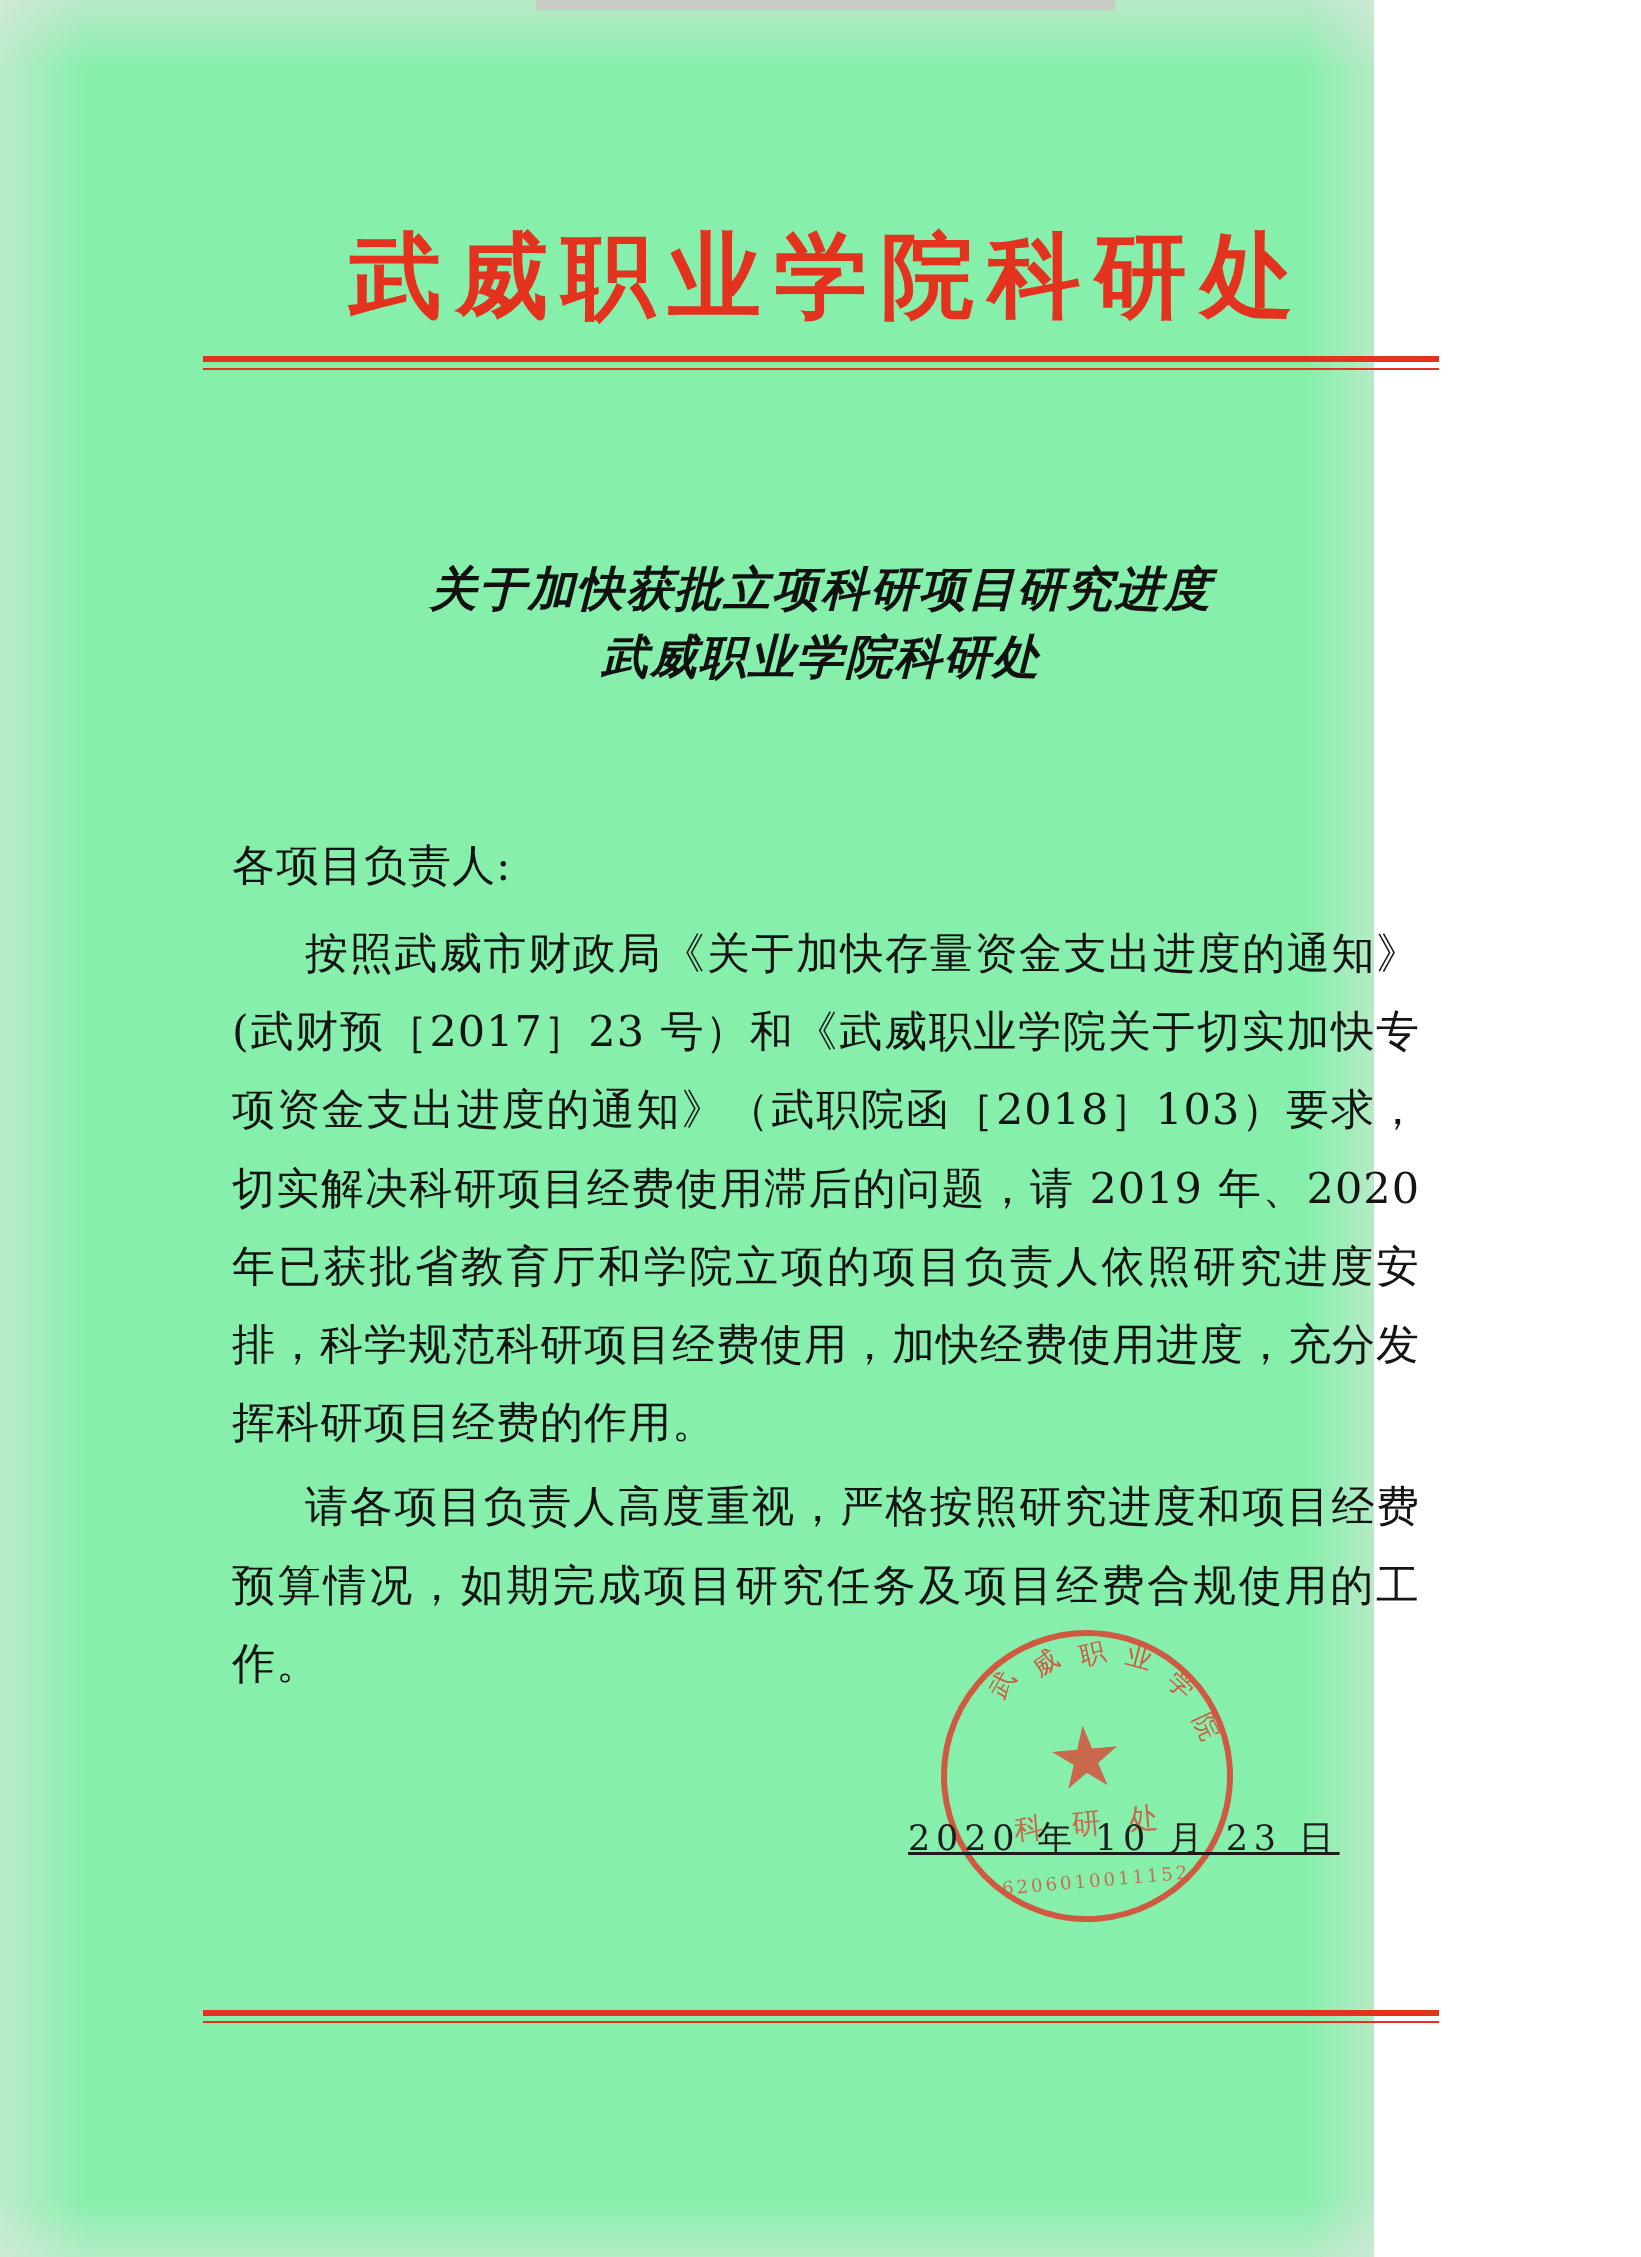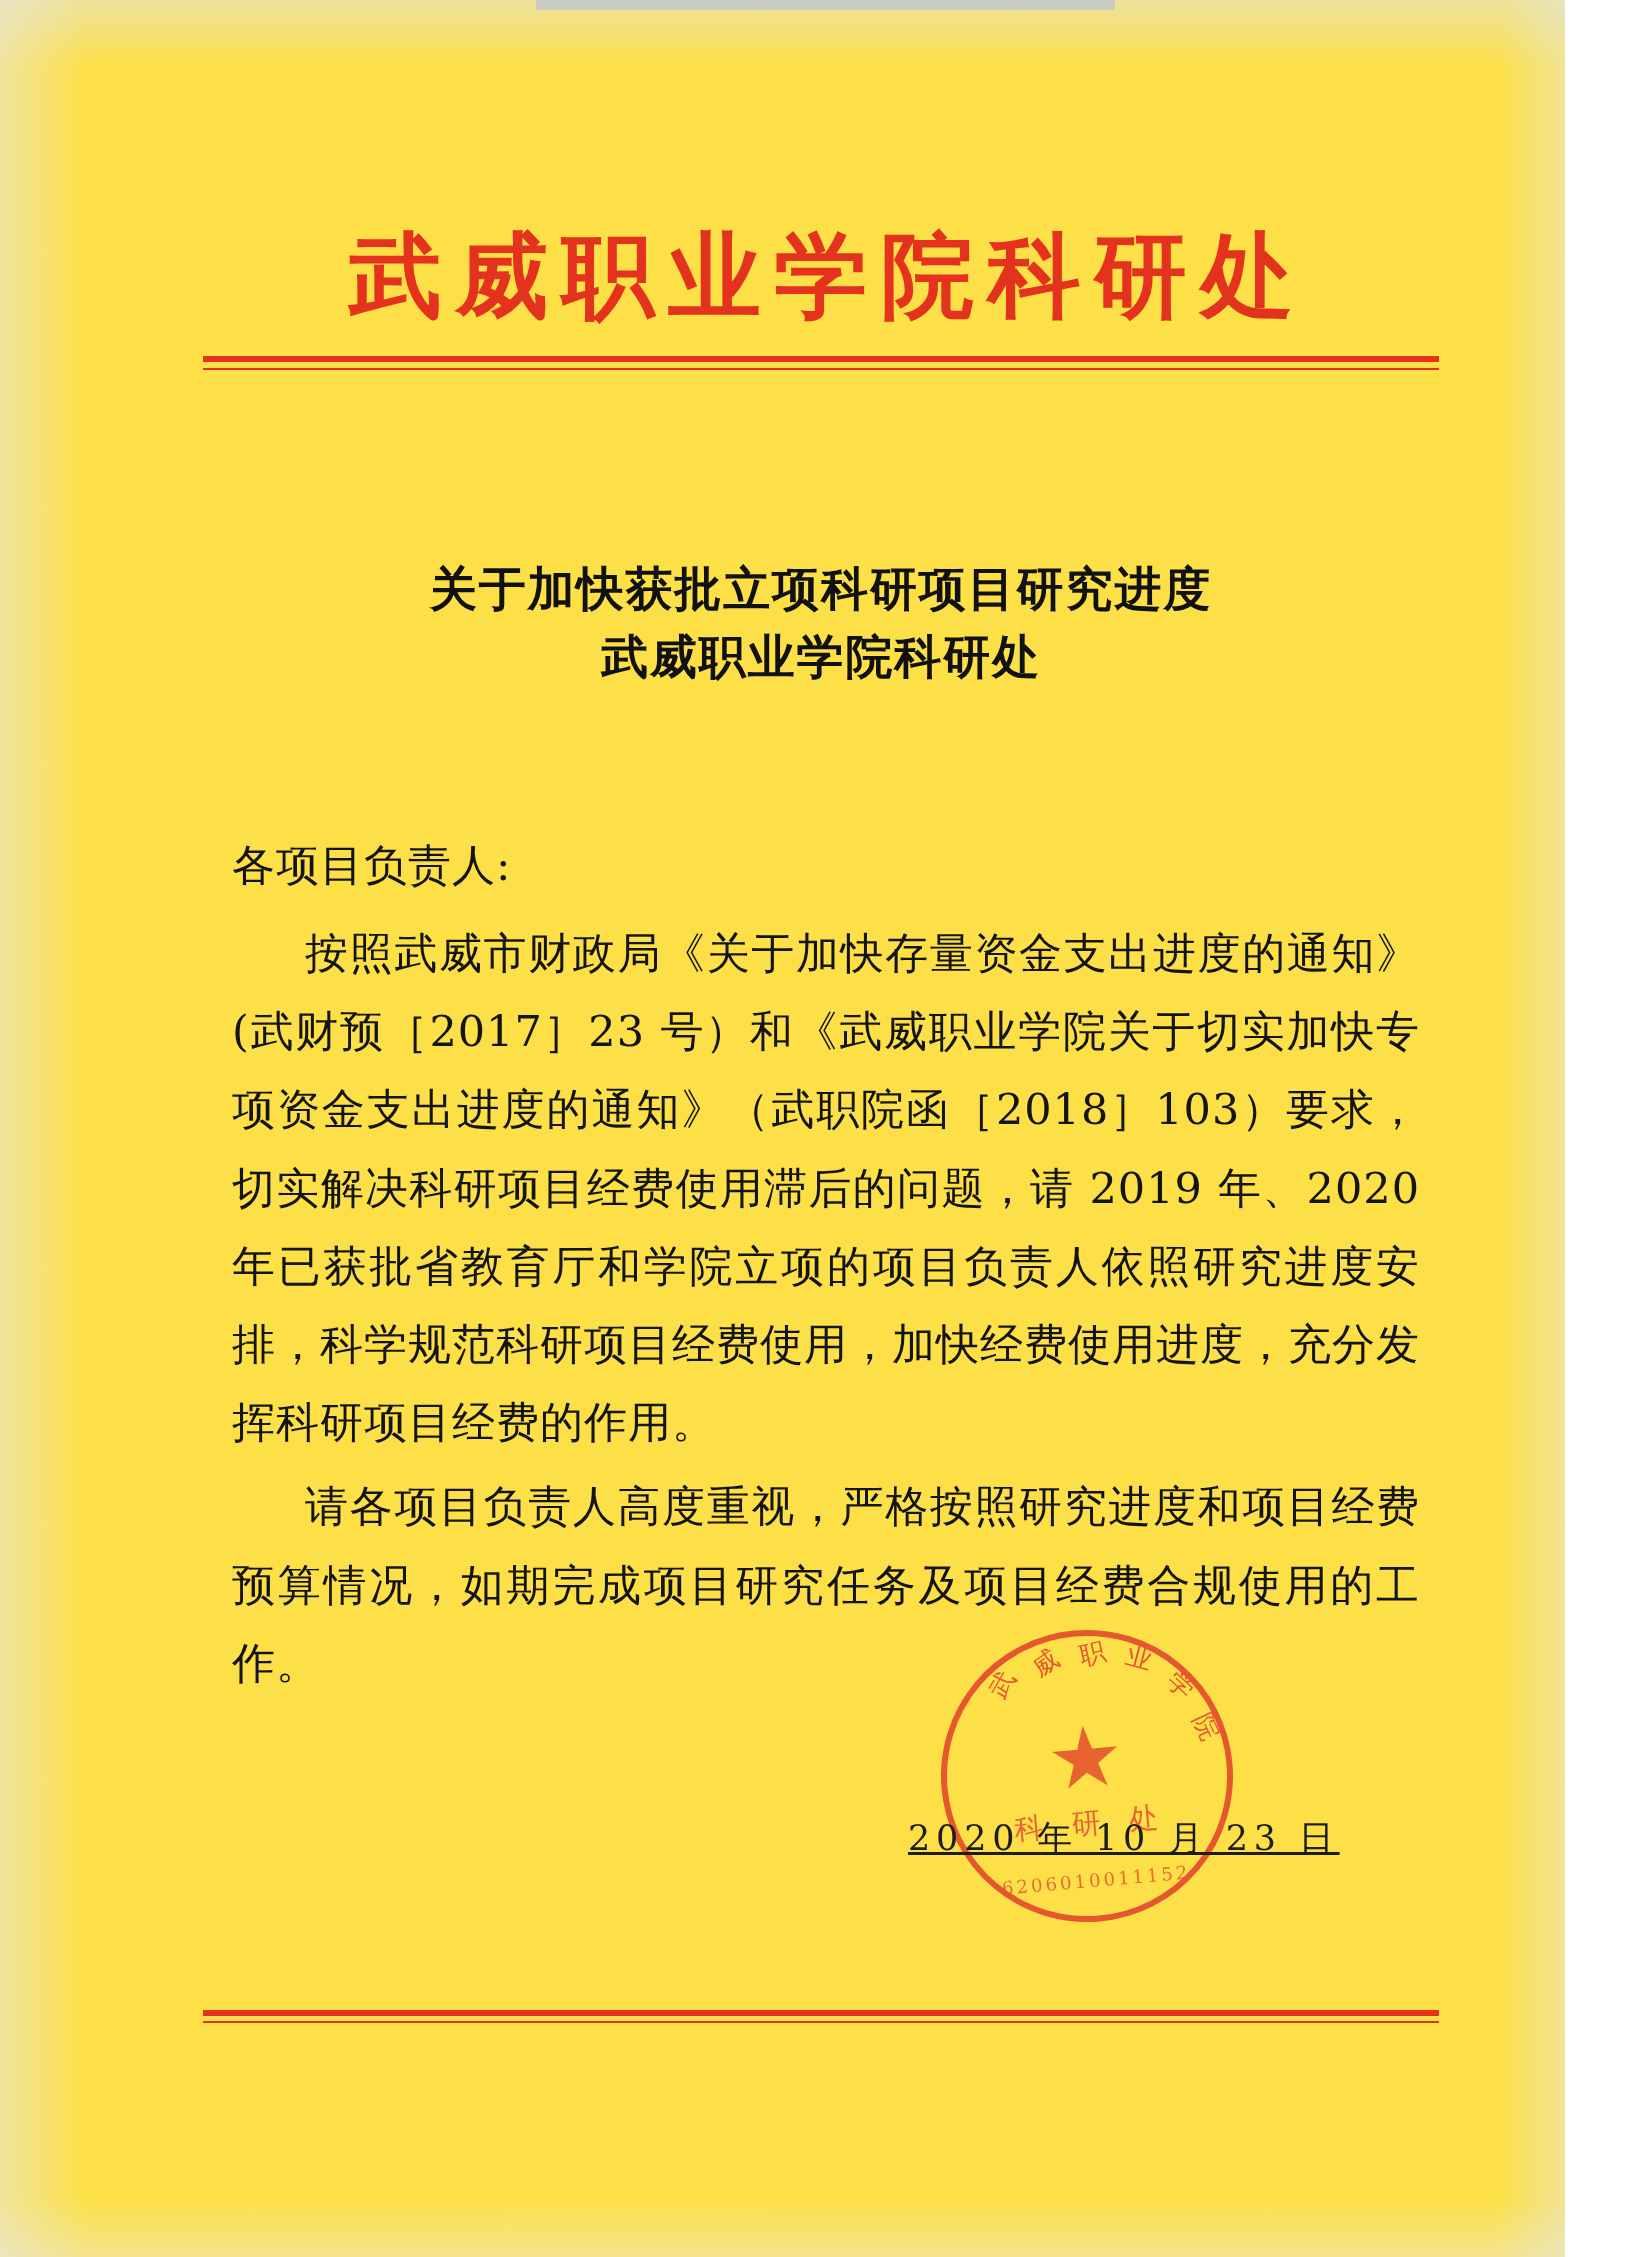--- a/index.html
+++ b/index.html
@@ -8,23 +8,23 @@
     background: #ffffff;
   }
   body {
     width: 1641px;
     height: 2257px;
     font-family: "DejaVu Serif", "Liberation Serif", serif;
     overflow: hidden;
   }
   .page {
     position: relative;
-    width: 1565px;
+    width: 1374px;
     height: 2257px;
-    background: #fde047;
+    background: #86efac;
     box-sizing: border-box;
   }
   
   .page::before {
     content: "";
     position: absolute;
     inset: 0;
     background:
       linear-gradient(90deg, rgba(230,232,226,0.55) 0px, rgba(255,255,255,0) 87px),
       linear-gradient(270deg, rgba(228,230,224,0.5) 0px, rgba(255,255,255,0) 68px),
@@ -94,20 +94,21 @@
     position: absolute;
     left: 203px;
     top: 555px;
     width: 1236px;
     text-align: center;
     font-size: 47px;
     font-weight: bold;
     line-height: 1.45;
     letter-spacing: 1.9px;
     color: #111;
+    font-style: italic;
   }
 
   
   .body-block {
     position: absolute;
     left: 232px;
     top: 826px;
     width: 1188px;
     color: #141414;
     font-size: 43px;

